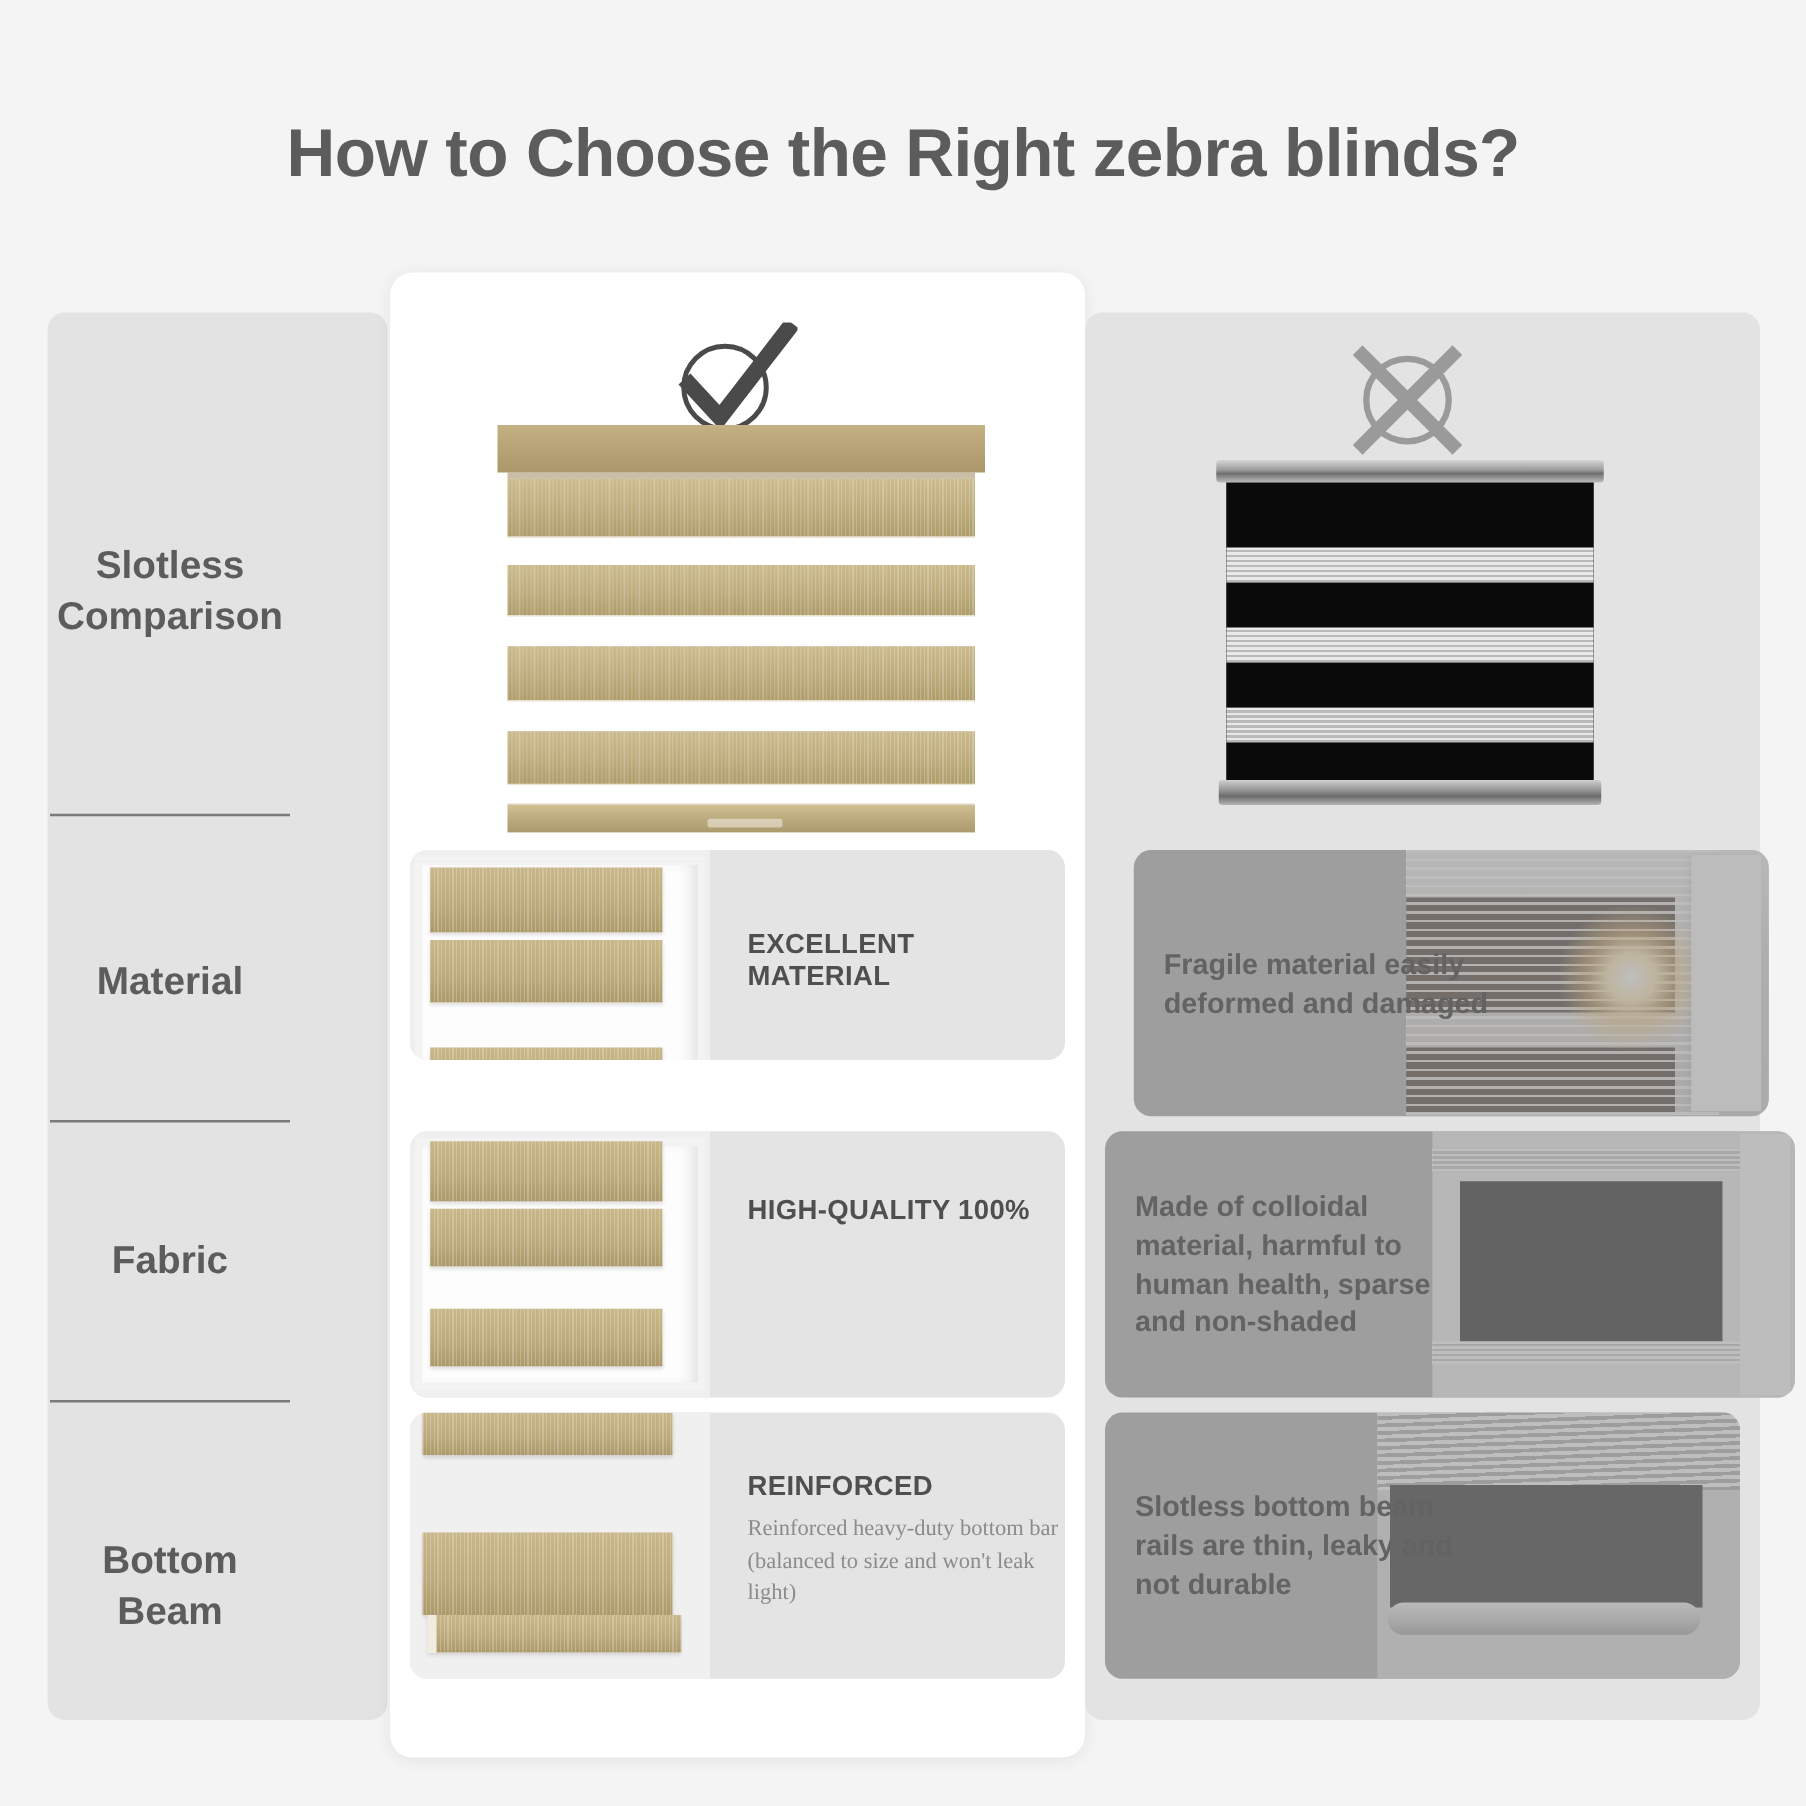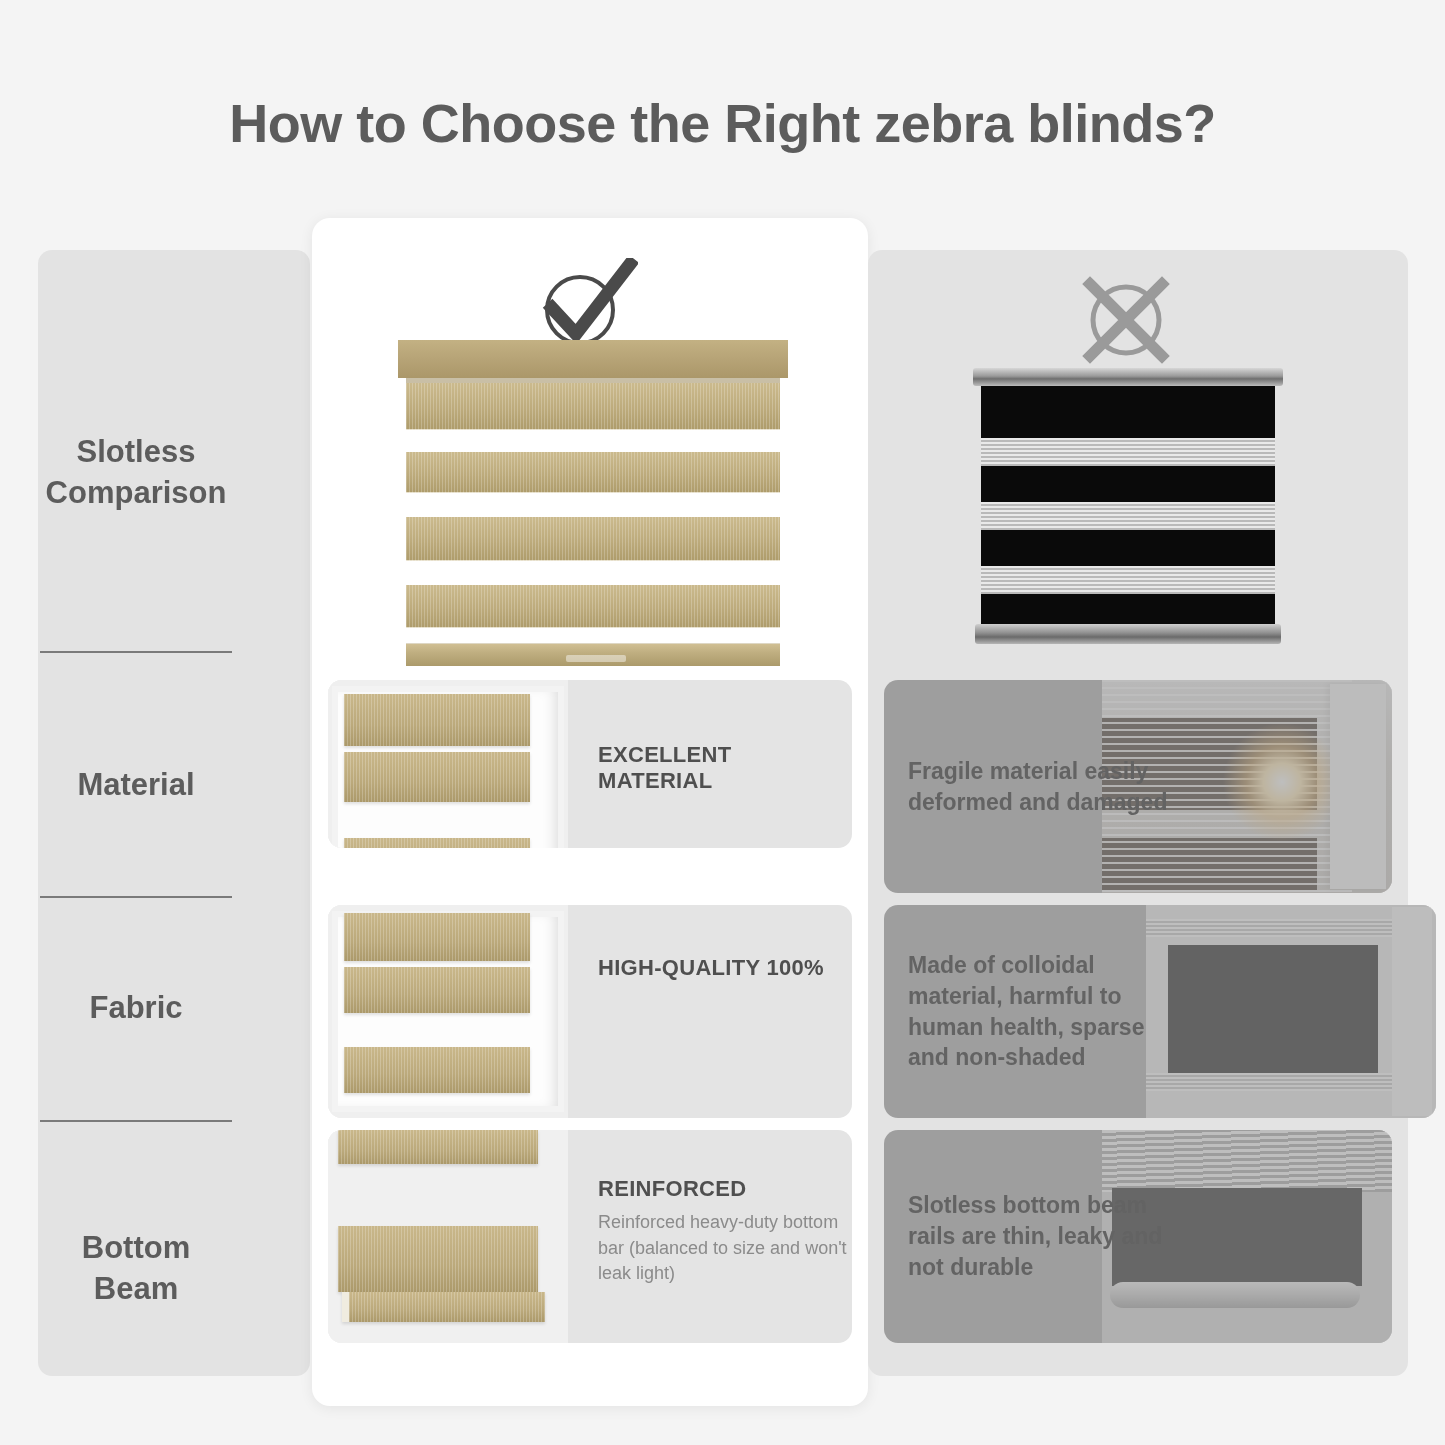--- a/index.html
+++ b/index.html
@@ -126,21 +126,21 @@
   .ftext{position:absolute;left:242px;top:0;width:282px;height:213px;}
   .fhead{
     position:absolute;left:28px;top:62px;width:250px;
     font-size:22px;font-weight:bold;color:#4f4f4f;letter-spacing:.3px;
   }
   .fbody{
     position:absolute;left:28px;top:96px;width:252px;
     font-size:18px;color:#8b8b8b;line-height:1.42;
   }
   .fcard.f1 .fhead{top:50px;} .fcard.f1 .fbody{top:84px;}
-  .fcard.f2 .fhead{top:46px;} .fcard.f2 .fbody{top:80px;}
+  .fcard.f2 .fhead{top:46px;} .fcard.f2 .fbody{top:80px;font-family:Liberation Serif, serif;}
 
   
   .win{position:absolute;inset:0;background:#efefef;}
   .win .frame{
     position:absolute;left:4px;top:6px;width:232px;height:201px;
     background:#fdfdfd;border:6px solid #f3f3f3;box-sizing:border-box;
     box-shadow:inset -10px 0 16px -10px rgba(0,0,0,.18);
   }
   .win .blindrow{
     position:absolute;left:16px;width:186px;
@@ -148,21 +148,21 @@
       repeating-linear-gradient(90deg,rgba(255,255,255,.22) 0 1px,rgba(0,0,0,0) 1px 3px),
       linear-gradient(180deg,#c9b78a 0%,#bba97b 60%,#ab996a 100%);
     box-shadow:0 2px 3px rgba(0,0,0,.12);
   }
 
   
   .ncard{
     position:absolute;left:884px;width:508px;
     border-radius:14px;overflow:hidden;background:#9e9e9e;
   }
-  .ncard.n0{top:680px;height:213px;}
+  .ncard.n0{top:680px;height:213px;margin-left:23px;}
   .ncard.n1{top:905px;height:213px;padding-left:44px;}
   .ncard.n2{top:1130px;height:213px;}
   .nimg{position:absolute;right:0;top:0;width:290px;height:213px;overflow:hidden;}
   .nveil{position:absolute;inset:0;background:rgba(150,150,150,.62);}
   .ntext{
     position:absolute;left:24px;top:0;width:270px;height:213px;
     display:flex;align-items:center;
   }
   .ntext span{
     font-size:23px;font-weight:bold;color:#636363;line-height:1.34;

